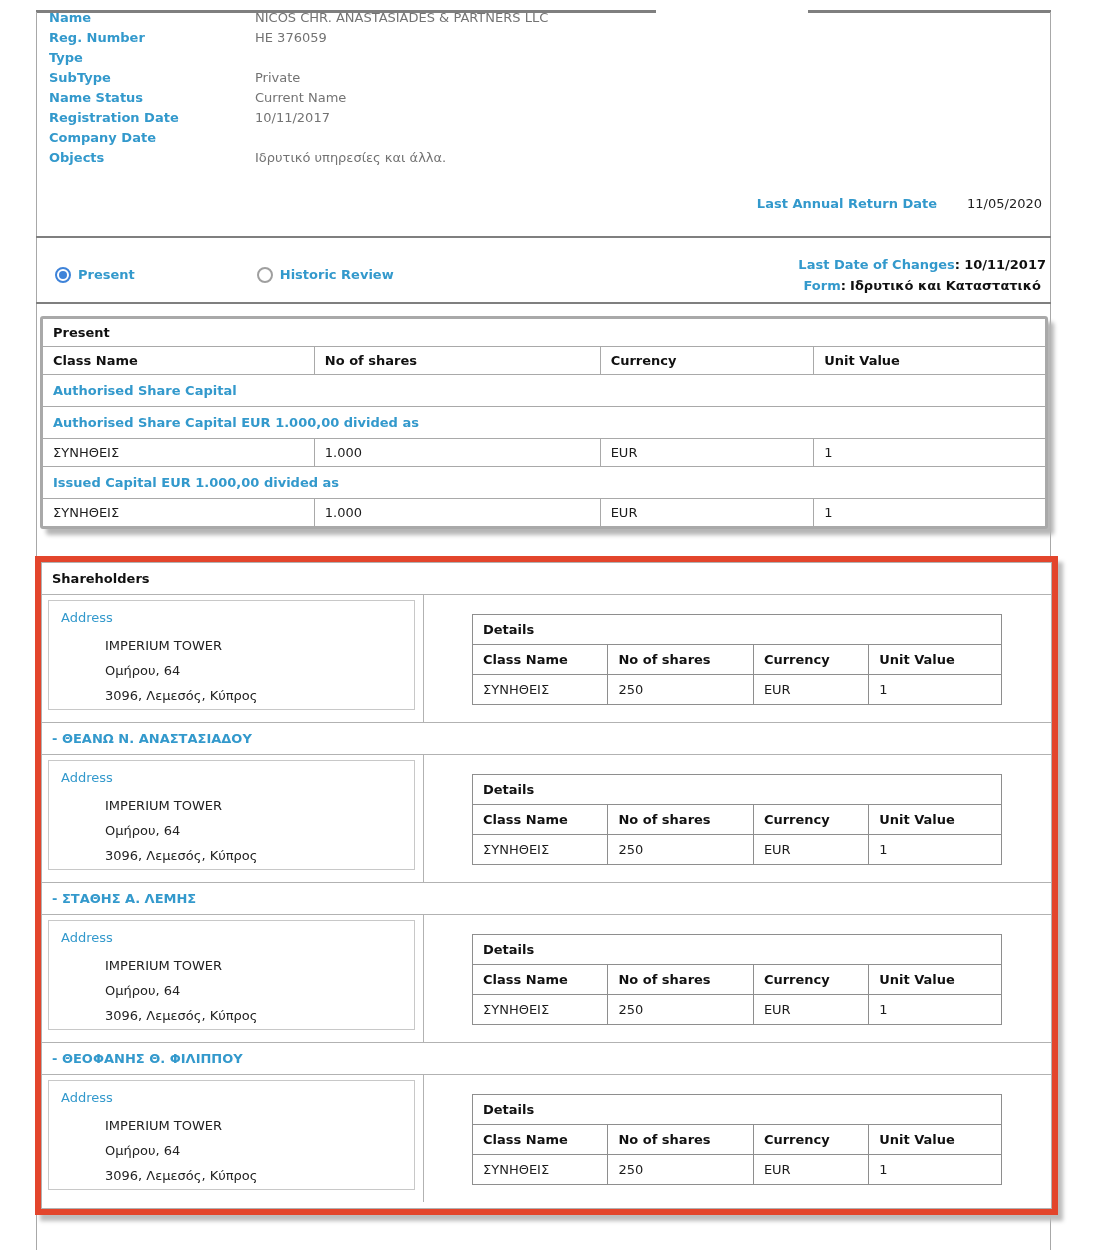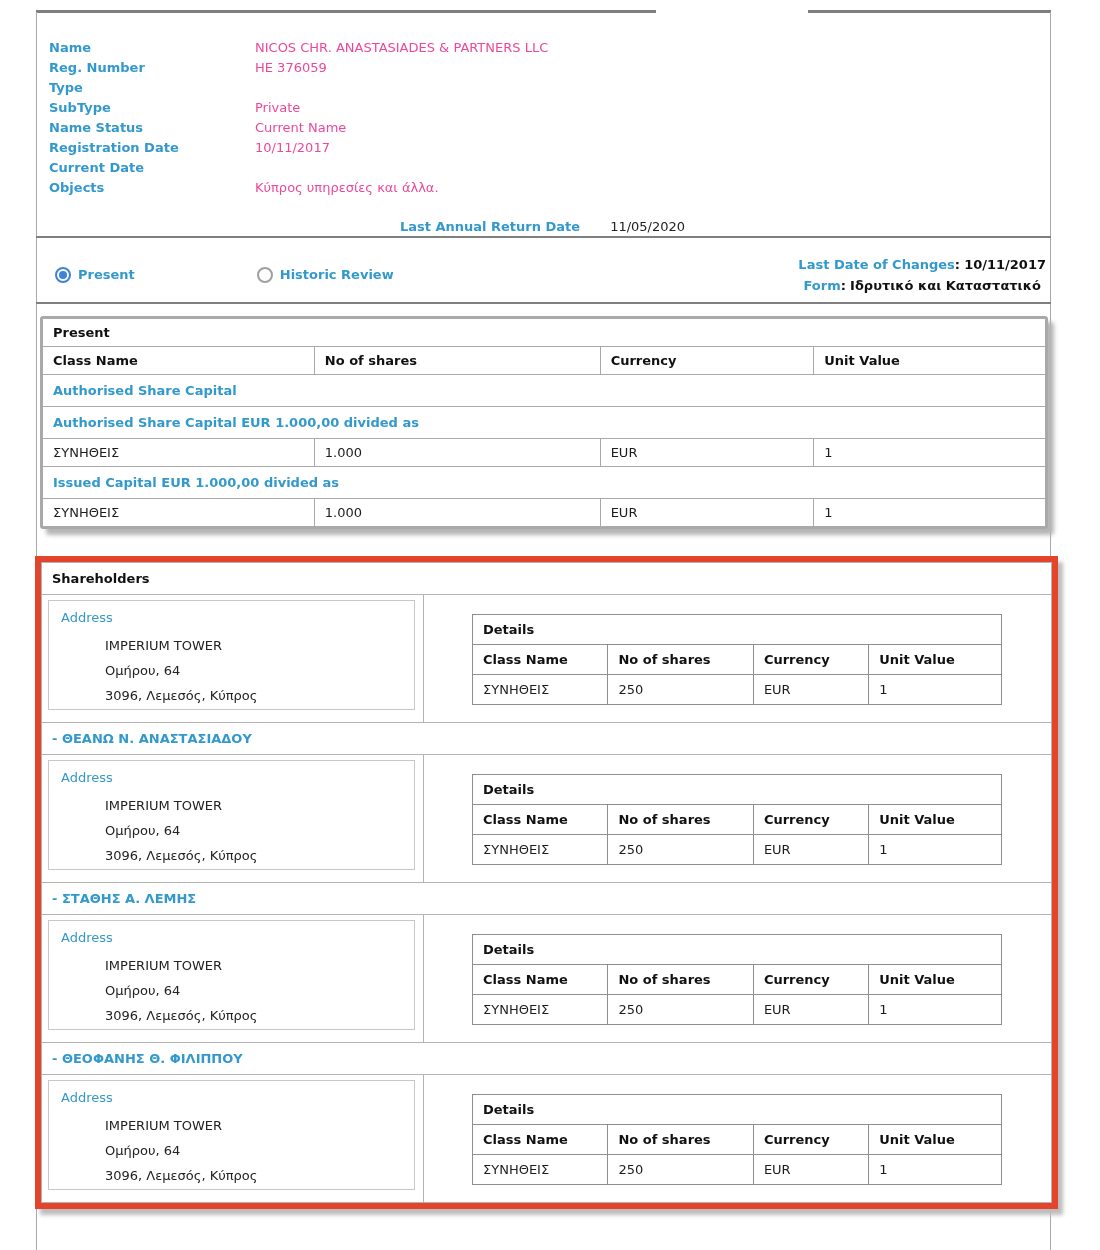--- a/index.html
+++ b/index.html
@@ -18,25 +18,25 @@
   .frame{position:absolute;left:36px;top:12px;width:1015px;height:1238px;
          border-left:1px solid #a8a8a8;border-right:1px solid #a8a8a8}
   .topline{position:absolute;top:10px;height:3px;background:#7f7f7f}
   .topline.a{left:36px;width:620px}
   .topline.b{left:808px;width:243px}
   .hline{position:absolute;left:36px;width:1015px;height:2px;background:#7f7f7f}
   .hline.h1{top:236px}
   .hline.h2{top:302px}
 
   
-  .info{position:absolute;left:37px;top:38px;width:1013px;padding:0 6px}
+  .info{position:absolute;left:37px;top:8px;width:1013px;padding:0 6px}
   .info-row{display:flex;min-height:20px;line-height:20px}
   .info-label{width:212px;padding-left:6px;color:var(--blue);font-weight:bold}
-  .info-value{flex:1;color:#ec4899}
-  .lar-row{display:flex;justify-content:center;align-items:center;margin-top:21px;padding-right:2px}
+  .info-value{flex:1;color:#737373}
+  .lar-row{display:flex;justify-content:flex-end;align-items:center;margin-top:28px;padding-right:2px}
   .lar-label{color:var(--blue);font-weight:bold;margin-right:30px}
   .lar-value{color:#222}
 
   
   .radio-area{position:absolute;left:37px;top:247px;width:1013px;height:55px;
               display:flex;align-items:center}
   .radio-item{display:flex;align-items:center;cursor:pointer}
   .radio-item.first{margin-left:18px}
   .radio-item.second{margin-left:122px}
   .radio{width:16px;height:16px;border-radius:50%;border:2px solid #9f9f9f;background:#fff;position:relative}
@@ -54,21 +54,21 @@
                border:2px solid #a9a9a9;border-radius:3px;box-shadow:6px 6px 4px #b6b6b6}
   table.cap{width:100%;border-collapse:collapse}
   .cap td{border:1px solid #a9a9a9;padding:6px 10px;text-align:left;vertical-align:middle}
   .cap .title-row td{font-weight:bold;color:#111}
   .cap .head-row td{font-weight:bold;color:#111}
   .cap .section-row td{color:var(--blue);font-weight:bold;padding:8px 10px}
 
   
   .red-box{position:absolute;left:35px;top:556px;width:1023px;border:6px solid var(--red);
            background:#fff;box-shadow:5px 6px 4px #bdbdbd}
-  .red-inner{border:1px solid var(--line);background:#fff;}
+  .red-inner{border:1px solid var(--line);background:#fff;padding-bottom:6px}
   .sh-title{font-weight:bold;color:#111;padding:8px 10px;border-bottom:1px solid var(--line)}
   .sh-name{color:var(--blue);font-weight:bold;padding:8px 10px;border-bottom:1px solid var(--line);cursor:pointer}
   .sh-row{display:flex;border-bottom:1px solid var(--line)}
   .sh-block:last-child .sh-row{border-bottom:none}
   .addr-cell{width:382px;border-right:1px solid var(--line);padding:5px 8px 12px 6px}
   .addr-box{border:1px solid #c8c8c8;height:110px;background:#fff}
   .addr-label{color:var(--blue);padding:9px 0 0 12px}
   .addr-lines{margin:8px 0 8px 56px;line-height:25px;color:#222}
   .det-cell{flex:1;padding:19px 10px 14px 48px}
   table.det{width:530px;border-collapse:collapse;background:#fff}
@@ -103,26 +103,26 @@
     </div>
     <div class="info-row">
       <div class="info-label">Name Status</div>
       <div class="info-value">Current Name</div>
     </div>
     <div class="info-row">
       <div class="info-label">Registration Date</div>
       <div class="info-value">10/11/2017</div>
     </div>
     <div class="info-row">
-      <div class="info-label">Current Date</div>
+      <div class="info-label">Company Date</div>
       <div class="info-value"></div>
     </div>
     <div class="info-row">
       <div class="info-label">Objects</div>
-      <div class="info-value">Κύπρος υπηρεσίες και άλλα.</div>
+      <div class="info-value">Ιδρυτικό υπηρεσίες και άλλα.</div>
     </div>
     <div class="lar-row">
       <div class="lar-label">Last Annual Return Date</div>
       <div class="lar-value">11/05/2020</div>
     </div>
   </div>
 
   <div class="hline h1"></div>
 
   <div class="radio-area">

